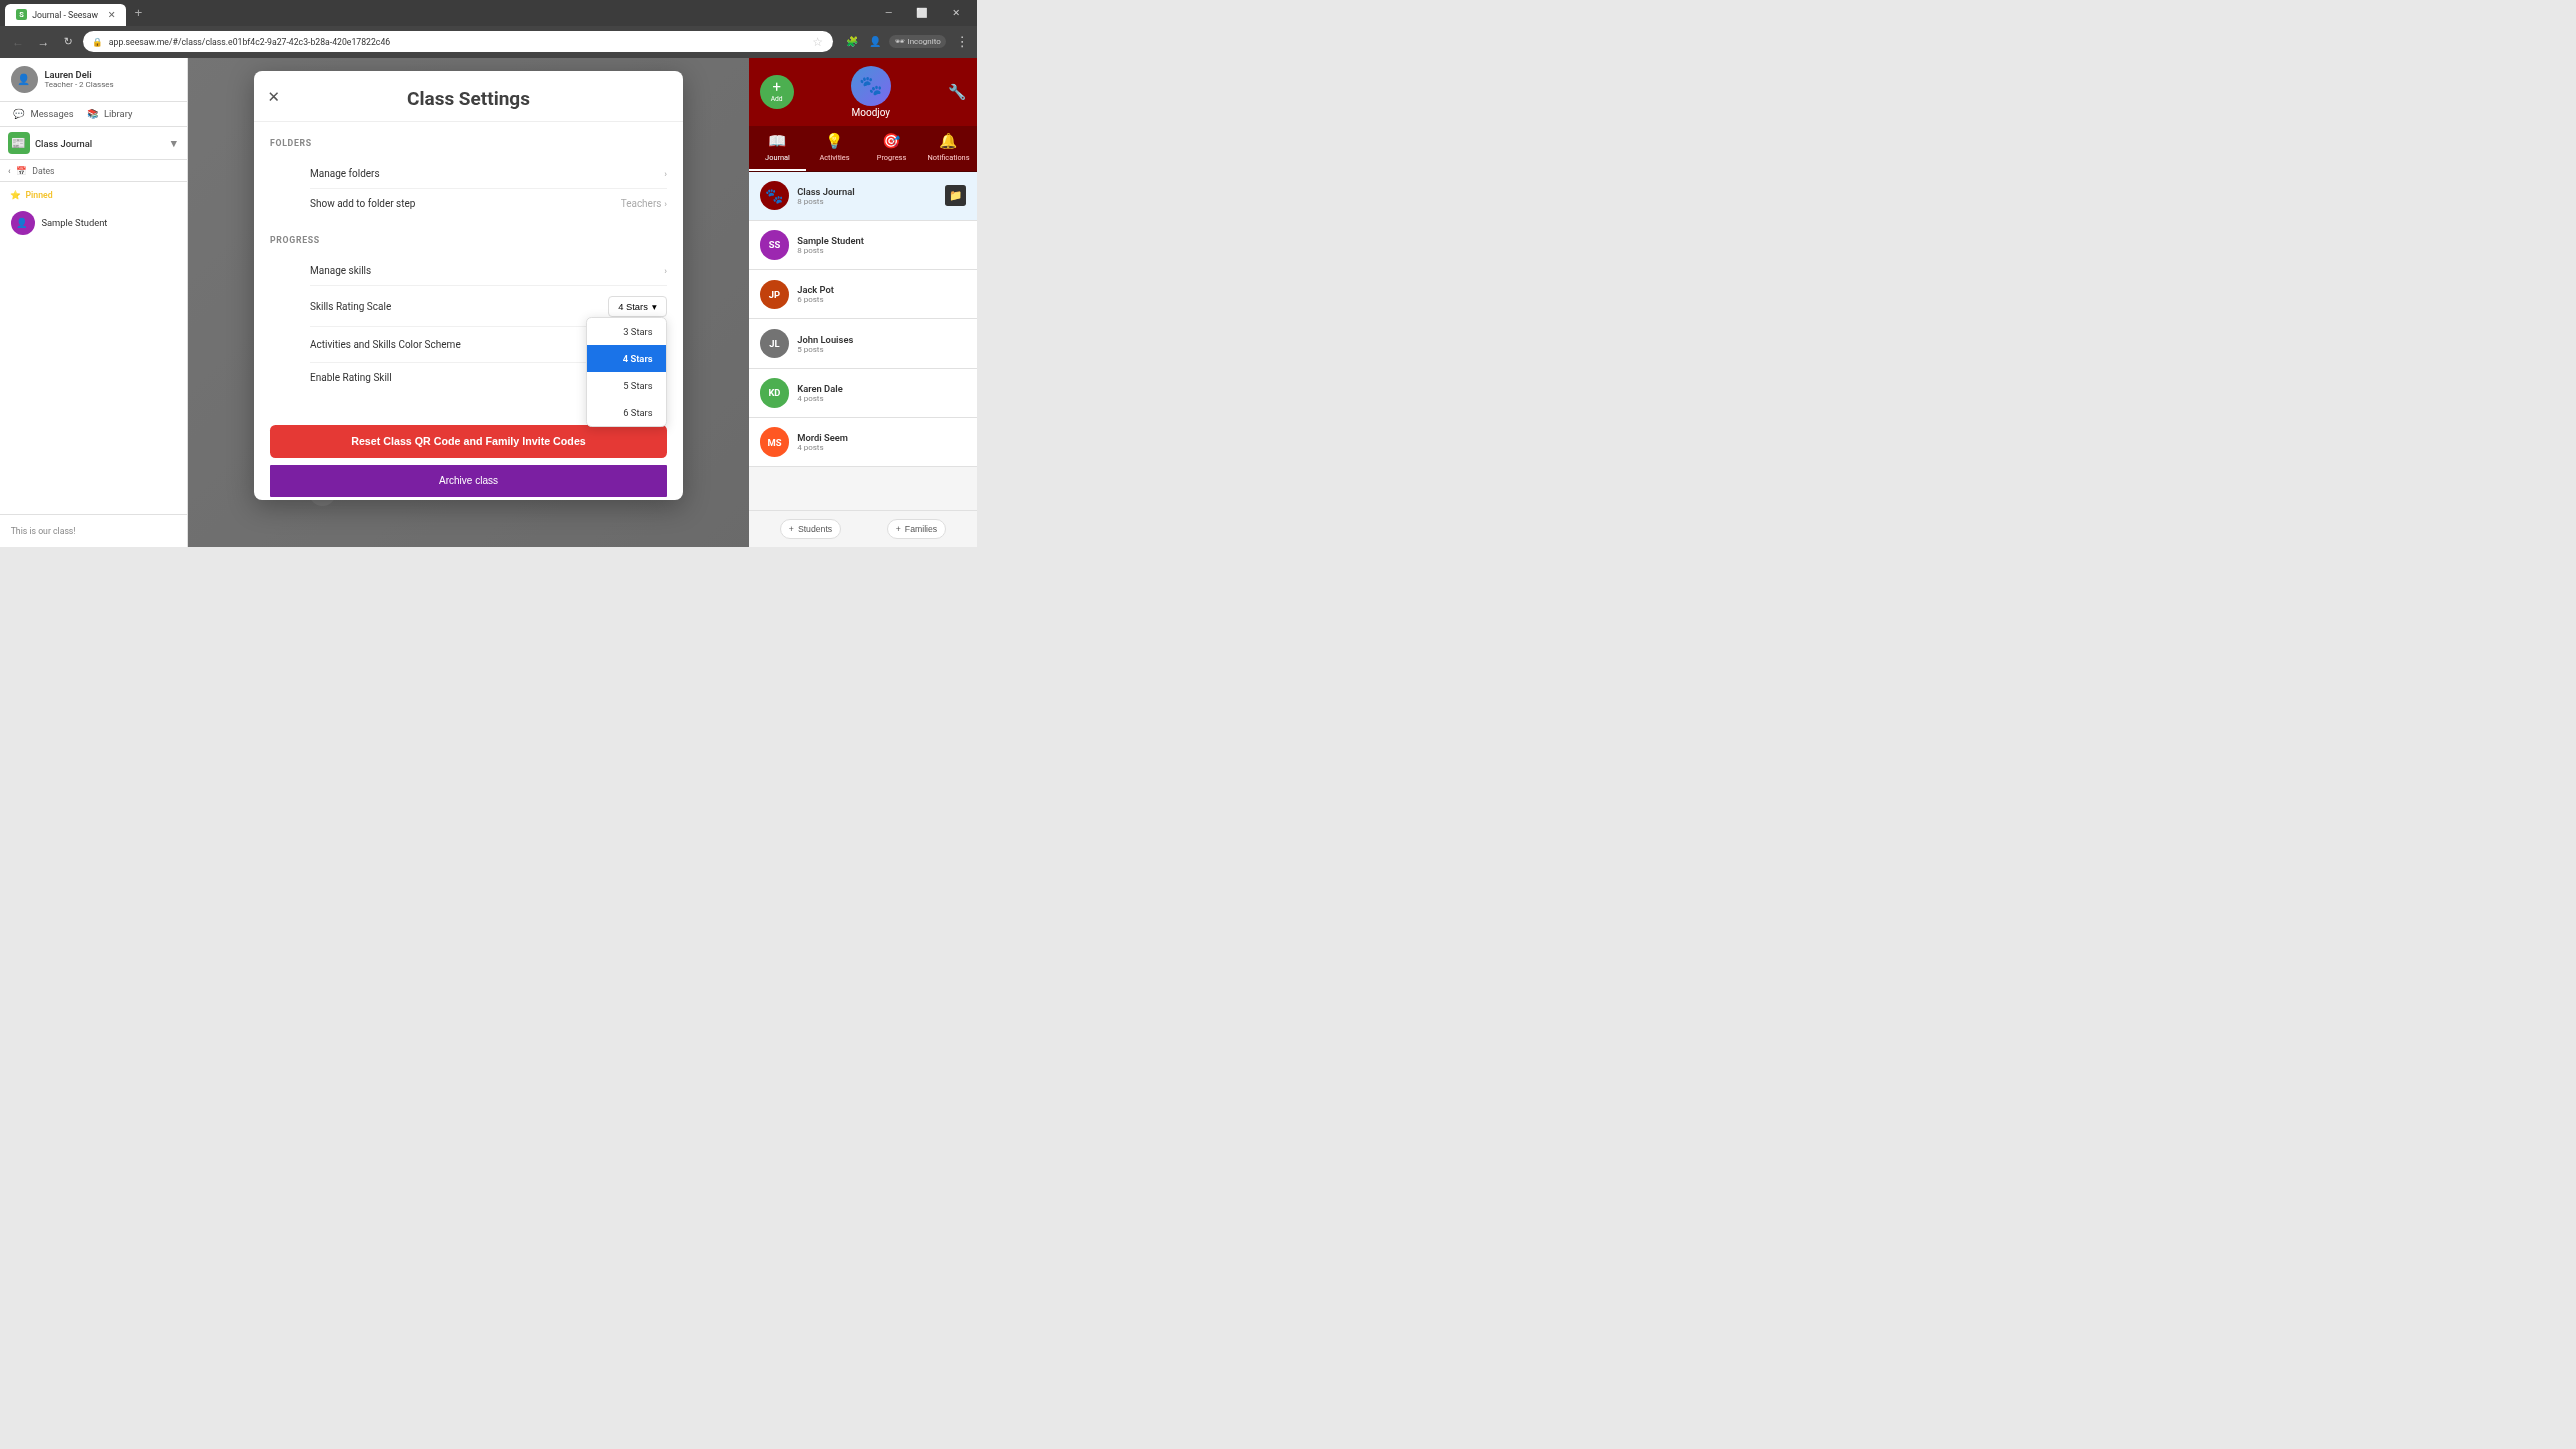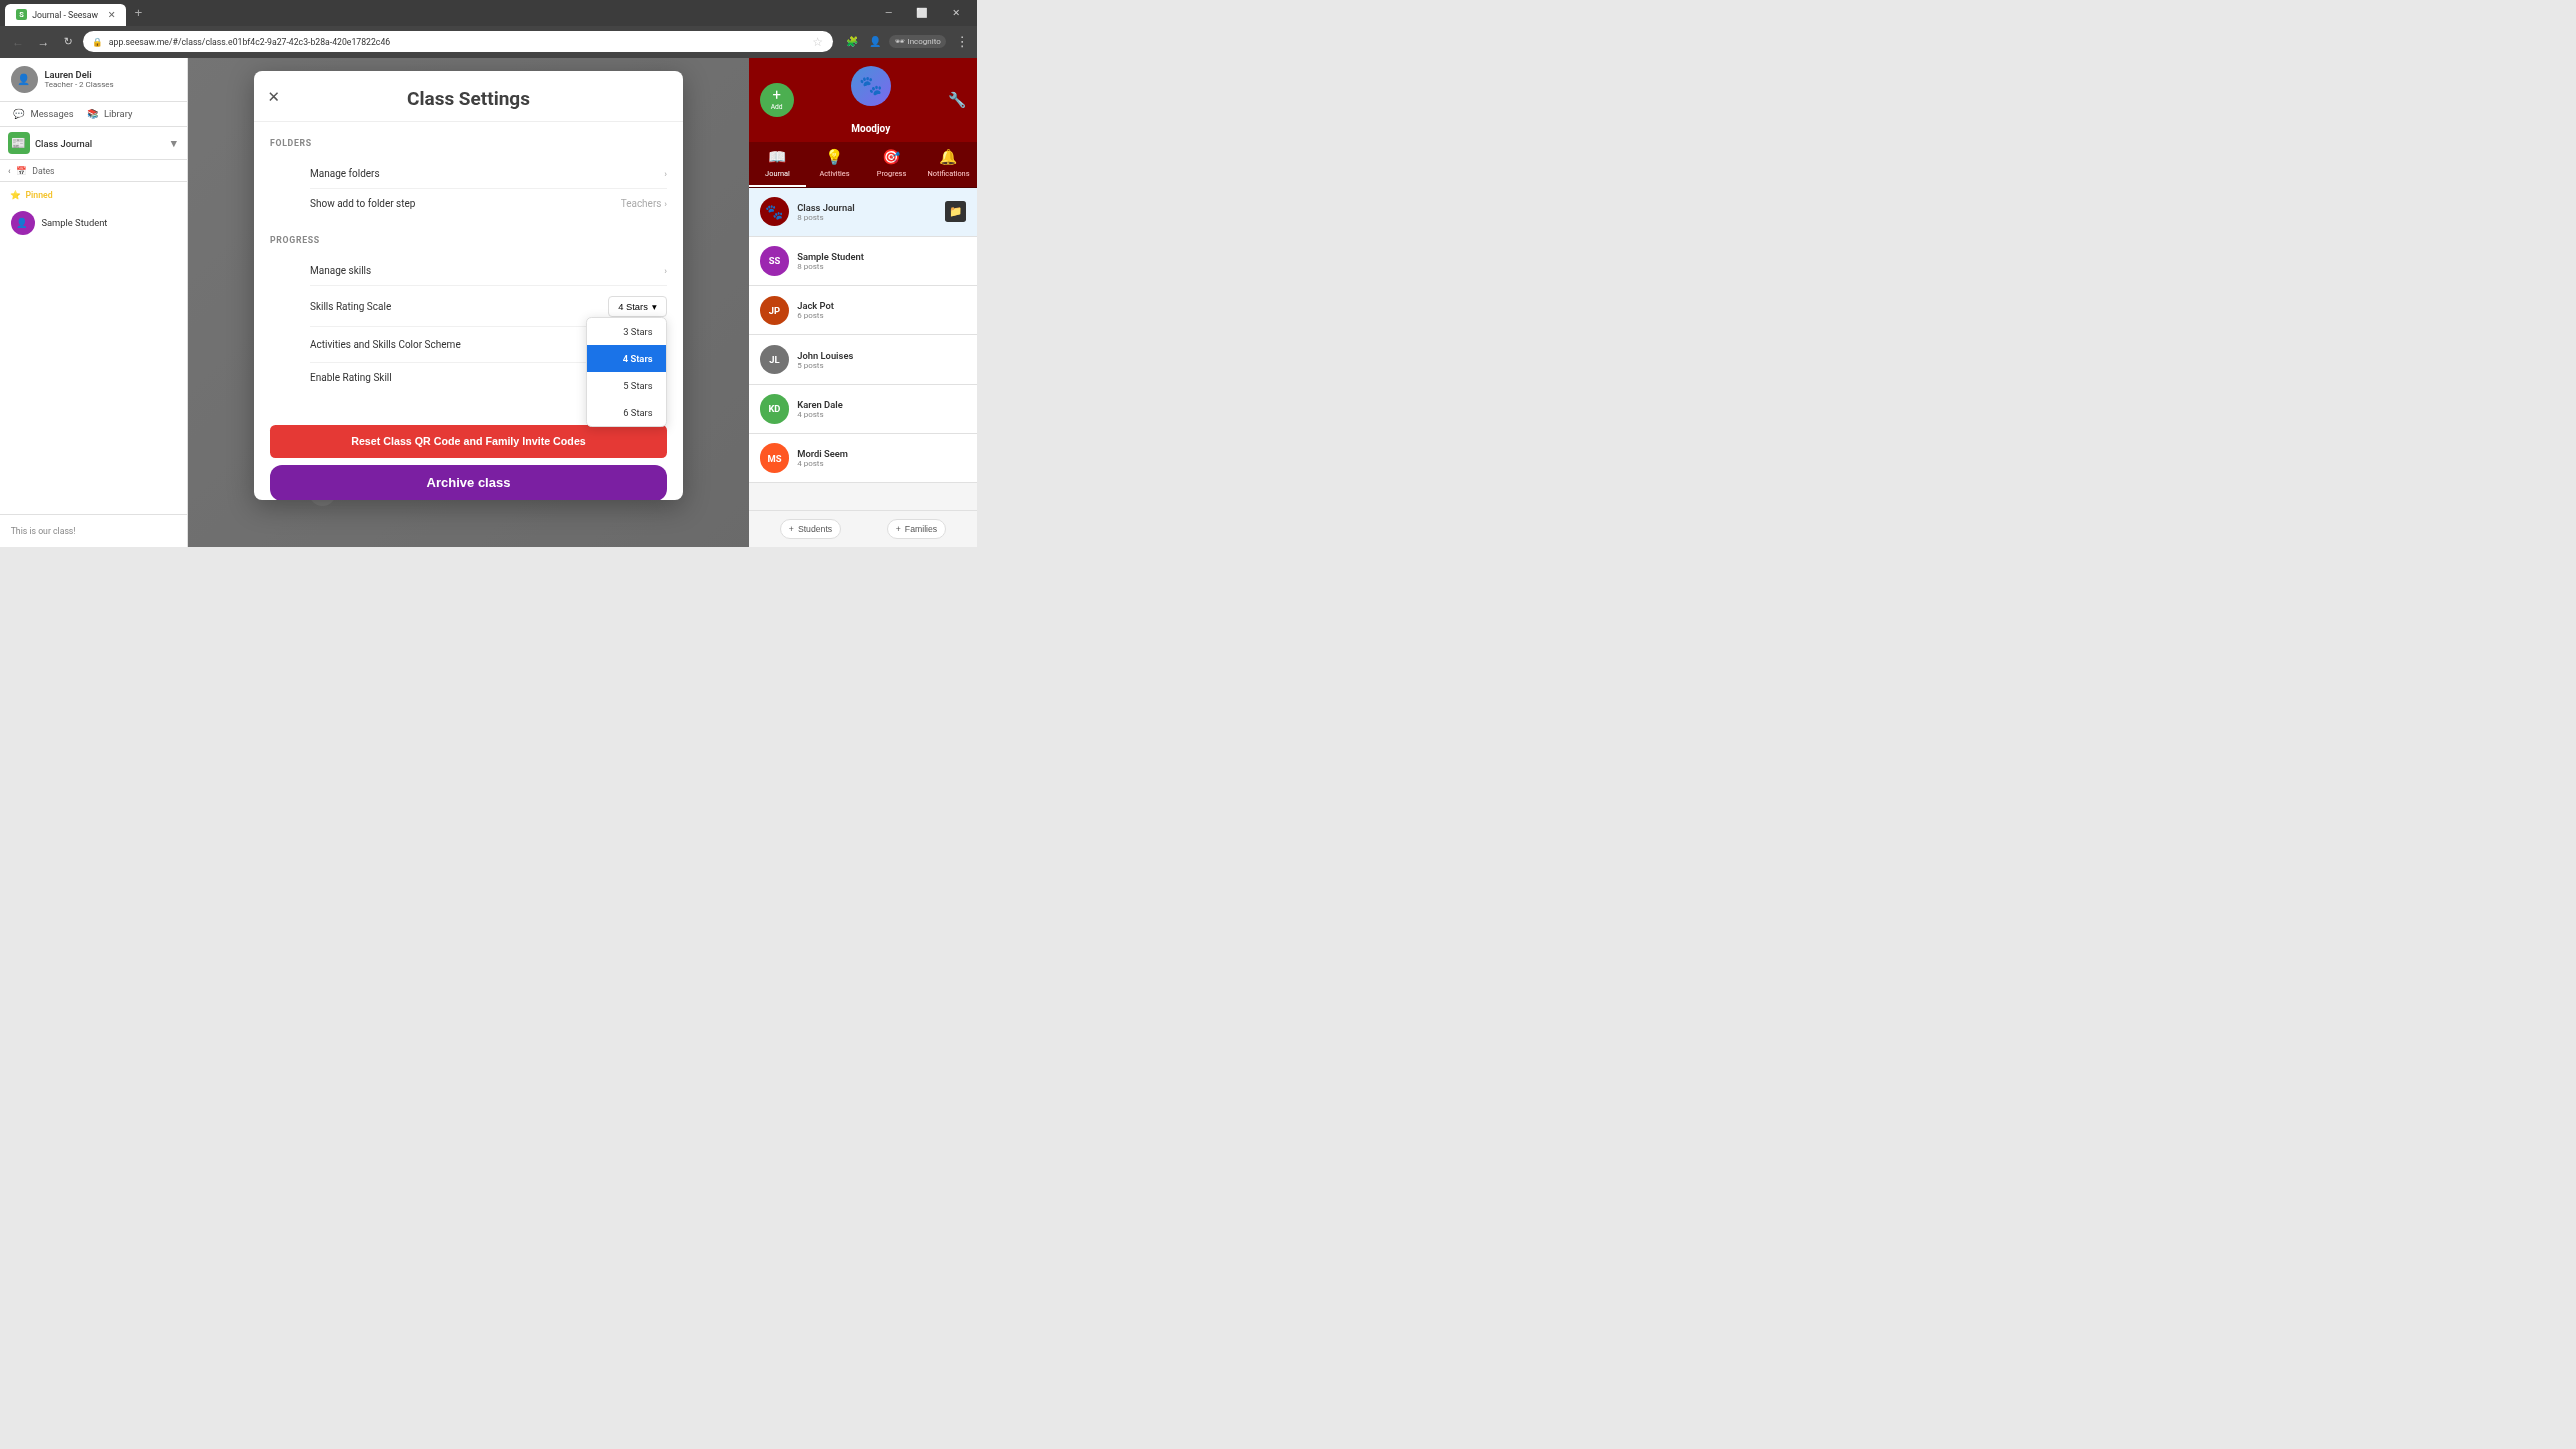--- a/index.html
+++ b/index.html
@@ -36,21 +36,21 @@
     .main-bg { width: 100%; height: 100%; background: linear-gradient(135deg, #e8e8e8 0%, #d5d5d5 100%); display: flex; align-items: center; justify-content: center; }
     .link-icon { width: 27px; height: 27px; background: rgba(255,255,255,0.7); border-radius: 50%; display: flex; align-items: center; justify-content: center; cursor: pointer; position: absolute; bottom: 13.4px; left: 121px; }
 
     
     .right-sidebar { width: 228px; background: #8B0000; display: flex; flex-direction: column; flex-shrink: 0; }
     .add-btn { width: 34px; height: 34px; background: #4CAF50; border-radius: 50%; display: flex; align-items: center; justify-content: center; cursor: pointer; flex-direction: column; }
     .add-btn-plus { color: white; font-size: 14.8px; line-height: 1; }
     .add-btn-label { color: white; font-size: 6.7px; }
     .moodjoy-avatar-img { width: 100%; height: 100%; background: linear-gradient(135deg, #4a90d9, #7b68ee); border-radius: 50%; display: flex; align-items: center; justify-content: center; font-size: 19px; }
     .settings-icon { color: #ccc; font-size: 14.8px; cursor: pointer; margin-left: auto; }
-    .moodjoy-label { color: white; font-size: 10px; font-weight: 700; margin-top: 17px; }
+    .moodjoy-label { color: white; font-size: 10px; font-weight: 400; margin-top: 1px; }
     .nav-tabs { display: flex; background: #6d0000; border-bottom: 1.3px solid #500000; }
     .nav-tab { flex: 1; display: flex; flex-direction: column; align-items: center; padding: 6.7px 4px; cursor: pointer; color: #ffcccc; font-size: 7.4px; gap: 2.7px; }
     .nav-tab.active { color: white; border-bottom: 2px solid white; }
     .nav-tab-icon { font-size: 14.8px; }
     .journal-list { flex: 1; overflow-y: auto; background: #f5f5f5; }
     .journal-item { display: flex; align-items: center; gap: 8px; padding: 9.4px 10.7px; border-bottom: 0.7px solid #e0e0e0; cursor: pointer; background: #fff; }
     .journal-item.active { background: #e8f4fd; }
     .journal-avatar { width: 29.5px; height: 29.5px; border-radius: 50%; display: flex; align-items: center; justify-content: center; color: white; font-weight: bold; font-size: 9.4px; flex-shrink: 0; }
     .journal-avatar.class { background: #8B0000; overflow: hidden; }
     .journal-info .title { font-size: 9.4px; font-weight: 600; color: #333; }
@@ -77,21 +77,21 @@
 
     
     .dropdown-container { position: relative; display: inline-block; }
     .dropdown-btn { background: white; border: 0.7px solid #ddd; border-radius: 4px; padding: 4px 9.4px; font-size: 9.4px; cursor: pointer; display: flex; align-items: center; gap: 4px; }
     .dropdown-menu { position: absolute; top: 100%; right: 0; background: white; border: 0.7px solid #ddd; border-radius: 5.4px; box-shadow: 0 2.7px 10.7px rgba(0,0,0,0.15); z-index: 200; min-width: 81px; overflow: hidden; }
     .dropdown-item { padding: 8px 13.4px; font-size: 9.4px; color: #333; cursor: pointer; text-align: right; }
     .dropdown-item.selected { background: #1a73e8; color: white; font-weight: 600; }
 
     
     .btn-red { background: #E53935; color: white; border: none; border-radius: 5.4px; padding: 10.7px; width: 100%; font-size: 10.7px; font-weight: 600; cursor: pointer; margin-bottom: 6.7px; }
-    .btn-purple { background: #7B1FA2; color: white; border: none; border-radius: 12px; padding: 10.7px; width: 100%; font-size: 13px; font-weight: 700; cursor: pointer; }
+    .btn-purple { background: #7B1FA2; color: white; border: none; border-radius: 1px; padding: 10.7px; width: 100%; font-size: 10px; font-weight: 400; cursor: pointer; }
     .modal-footer { padding: 0 16px 16px; }
 
     
     .modal::-webkit-scrollbar { width: 4px; }
     .modal::-webkit-scrollbar-track { background: #f1f1f1; }
     .modal::-webkit-scrollbar-thumb { background: #ccc; border-radius: 2px; }
     .nav-row { background: #444; height: 32px; display: flex; align-items: center; padding: 0 8px; gap: 5.4px; }
     .url-bar { flex: 1; background: #fff; border-radius: 13.4px; height: 21.5px; display: flex; align-items: center; padding: 0 9.4px; font-size: 8.7px; color: #333; gap: 5.4px; }
     .nav-arrow { color: #ccc; font-size: 12px; cursor: pointer; width: 20px; text-align: center; }
     .nav-arrow.disabled { color: #666; }

